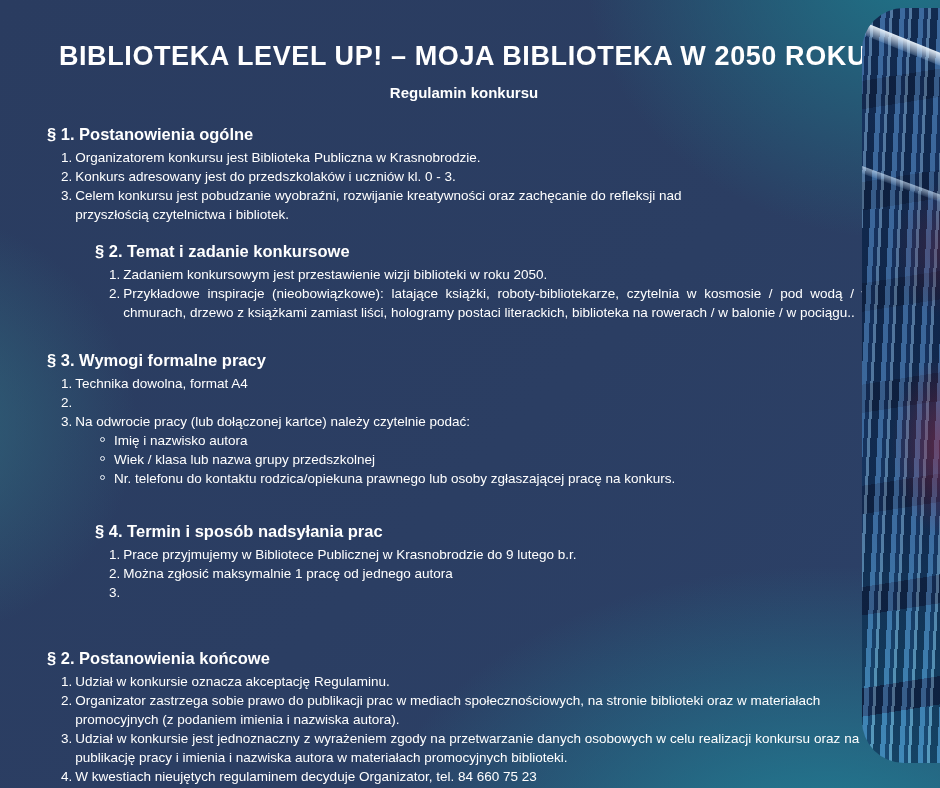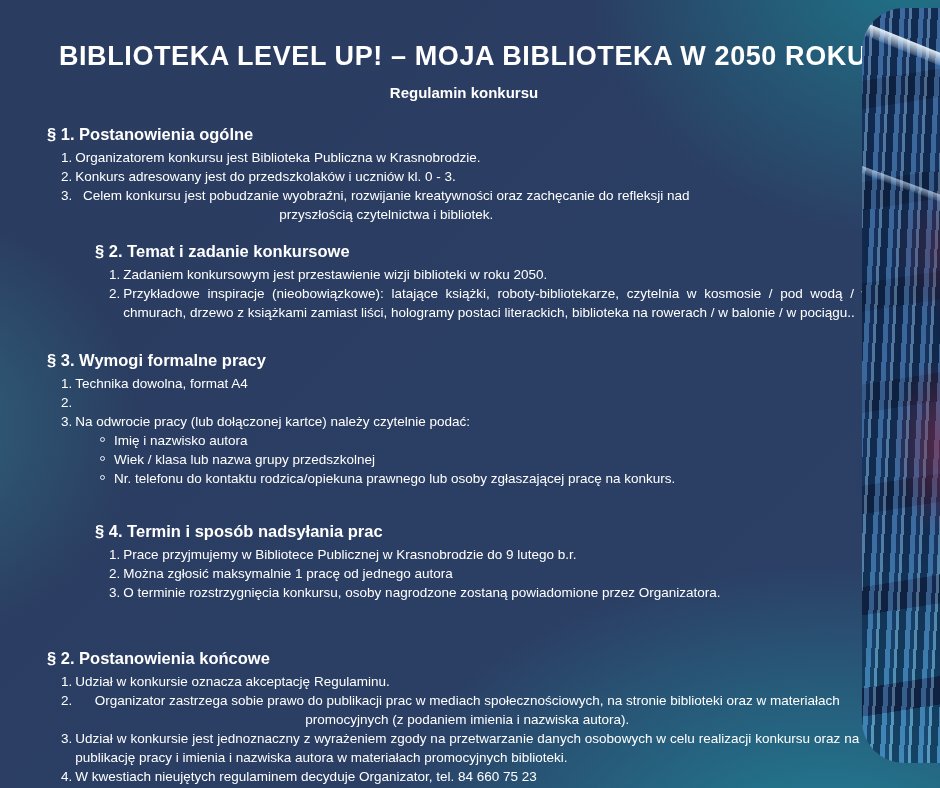--- a/index.html
+++ b/index.html
@@ -48,21 +48,21 @@
   }
   .section-2, .section-4 { margin-left: 95px; }
   .section-1 { margin-top: 23px; }
   .section-2 { margin-top: 17px; }
   .section-3 { margin-top: 28px; }
   .section-4 { margin-top: 33px; }
   .section-5 { margin-top: 46px; }
 
   .item { display: flex; margin-left: 14px; align-items: flex-start; }
   .num { flex: 0 0 auto; margin-right: 3px; }
-  .txt { display: block; text-align: center; }
+  .txt { display: block; }
   .section-1 .txt { max-width: 622px; }
   .section-2 .txt { max-width: 748px; }
   .section-5 .txt { max-width: 784px; }
   .item.justify .txt { text-align: justify; }
 
   .sublist { margin-left: 53px; }
   .subitem { display: flex; align-items: flex-start; }
   .bullet {
     flex: 0 0 auto;
     width: 5px; height: 5px;
@@ -172,21 +172,20 @@
         <div class="item">
           <span class="num">1.</span>
           <span class="txt">Prace przyjmujemy w Bibliotece Publicznej w Krasnobrodzie do 9 lutego b.r.</span>
         </div>
         <div class="item">
           <span class="num">2.</span>
           <span class="txt">Można zgłosić maksymalnie 1 pracę od jednego autora</span>
         </div>
         <div class="item">
           <span class="num">3.</span>
-          <span class="txt">O terminie rozstrzygnięcia konkursu, osoby nagrodzone zostaną powiadomione przez Organizatora.</span>
         </div>
       </section>
       <section class="section section-5">
         <h3 class="sec-heading">§ 2. Postanowienia końcowe</h3>
         <div class="item">
           <span class="num">1.</span>
           <span class="txt">Udział w konkursie oznacza akceptację Regulaminu.</span>
         </div>
         <div class="item">
           <span class="num">2.</span>

